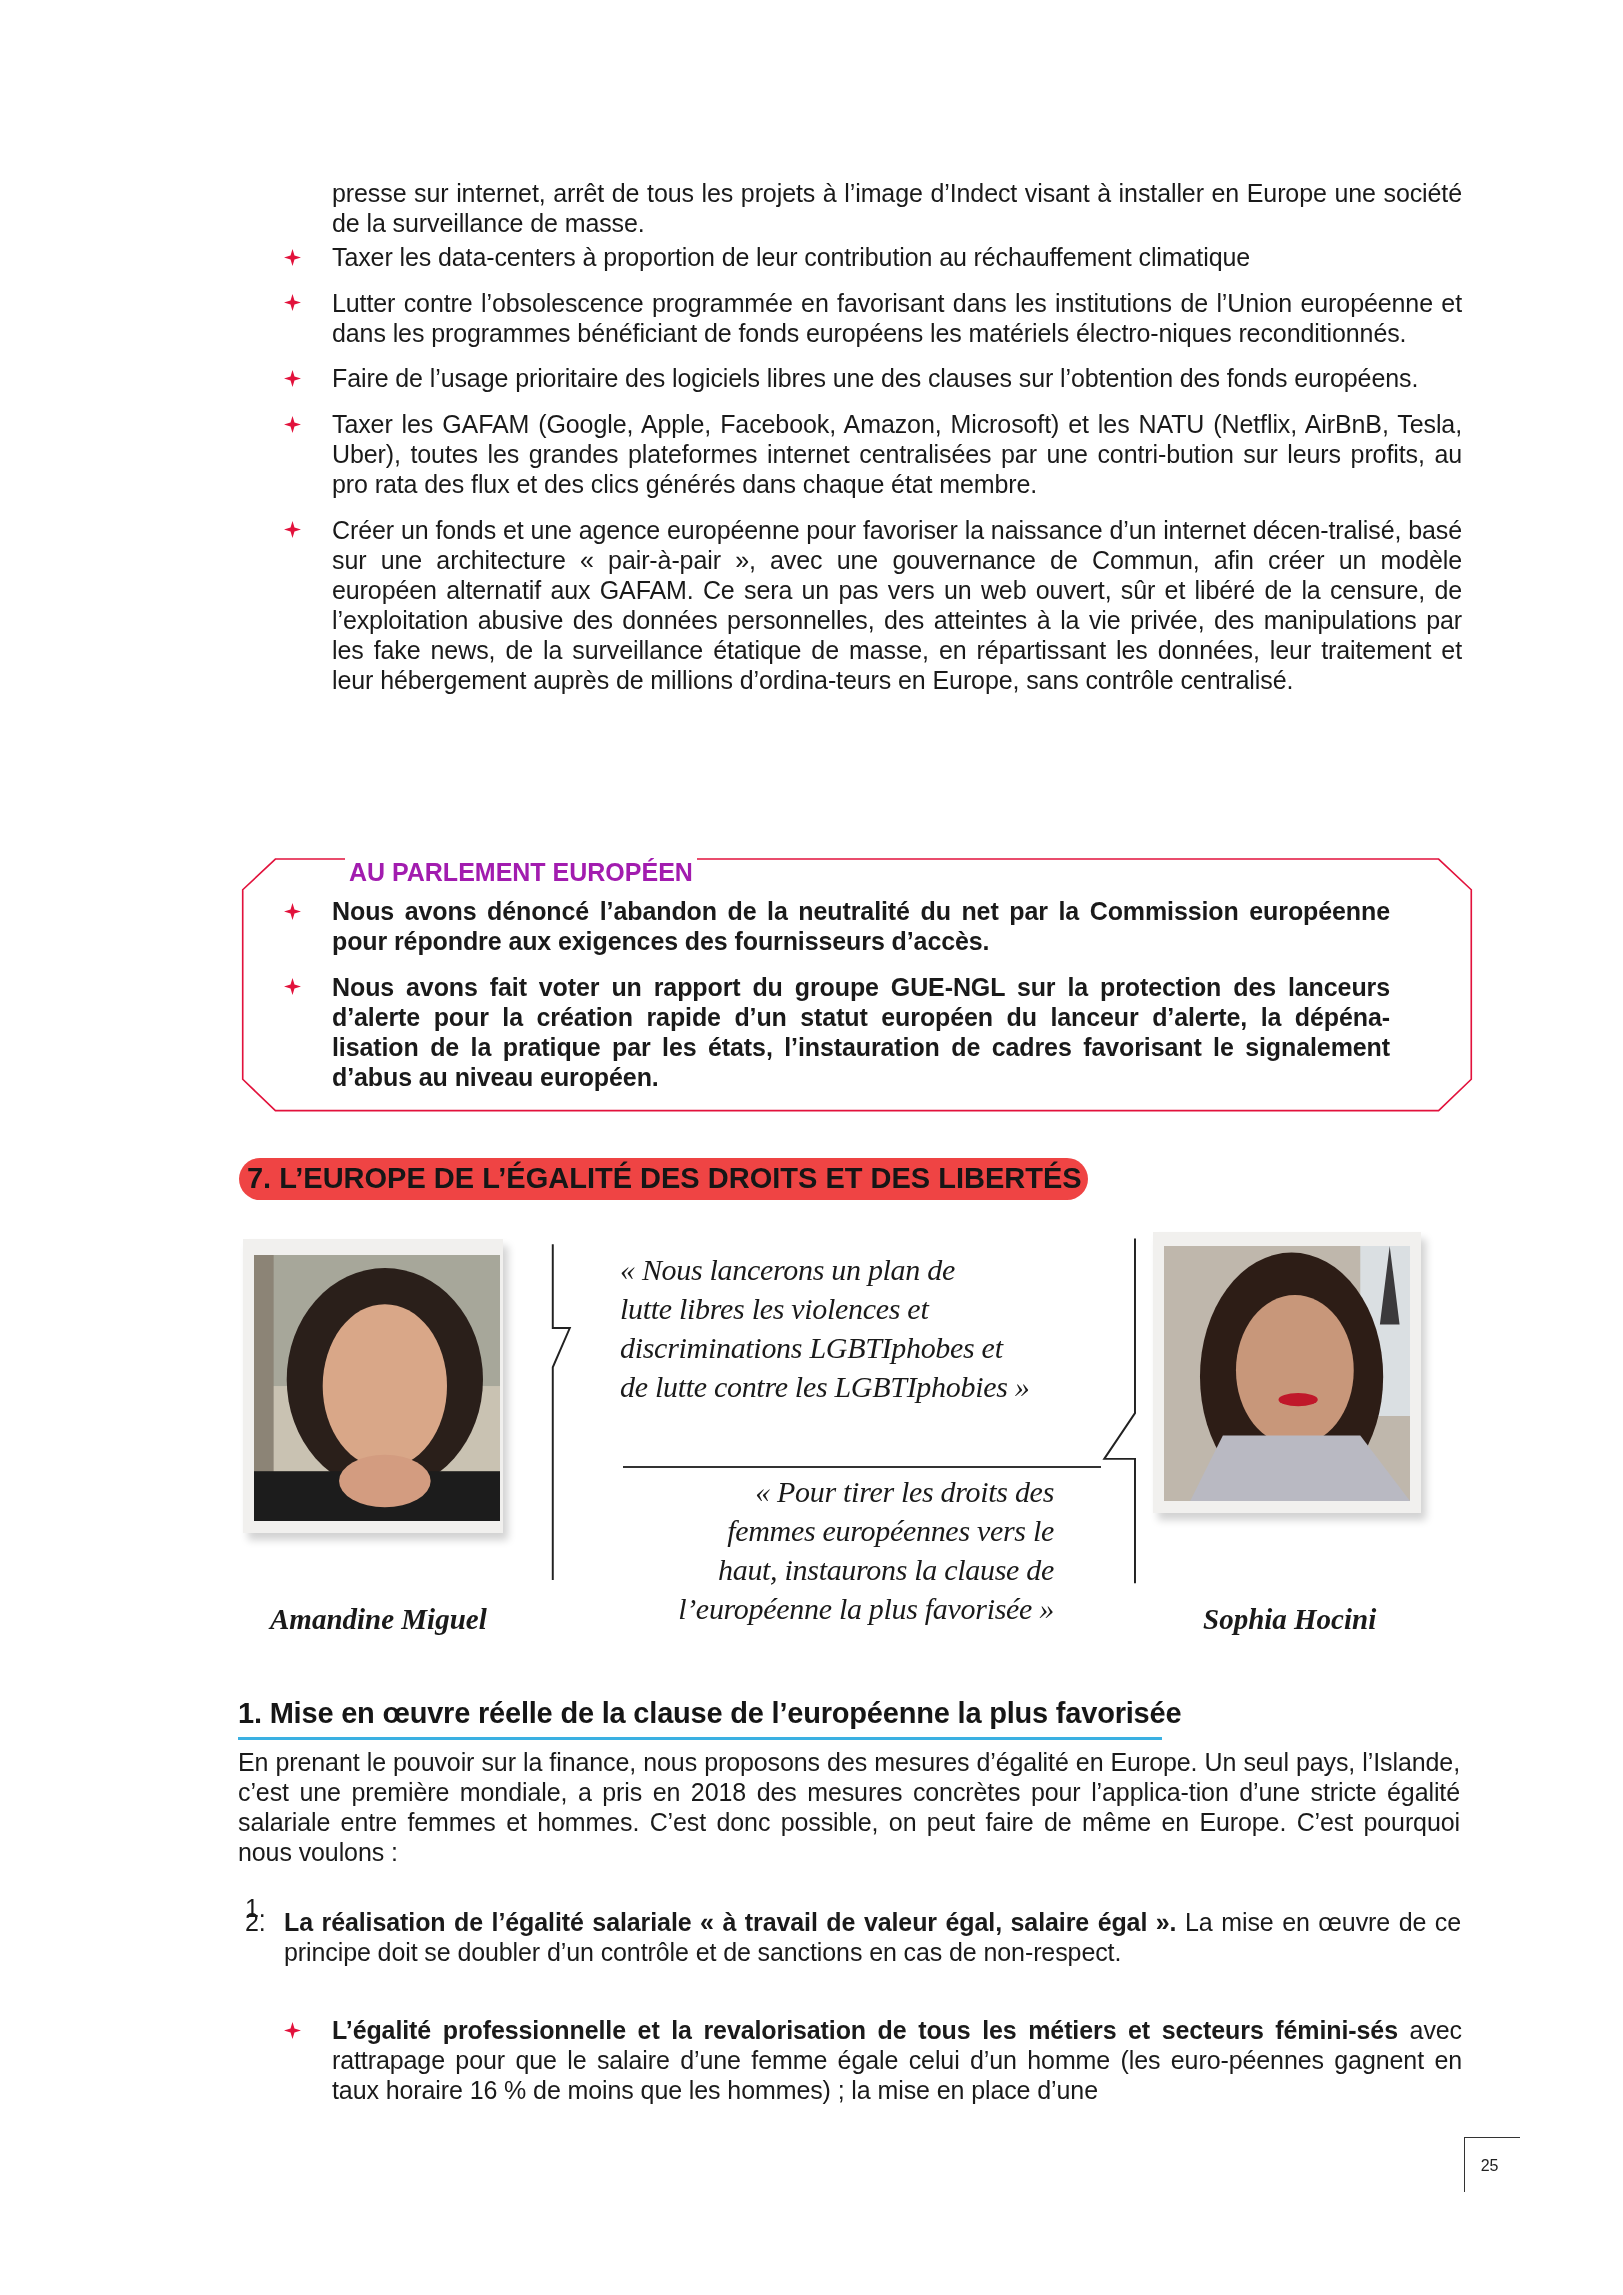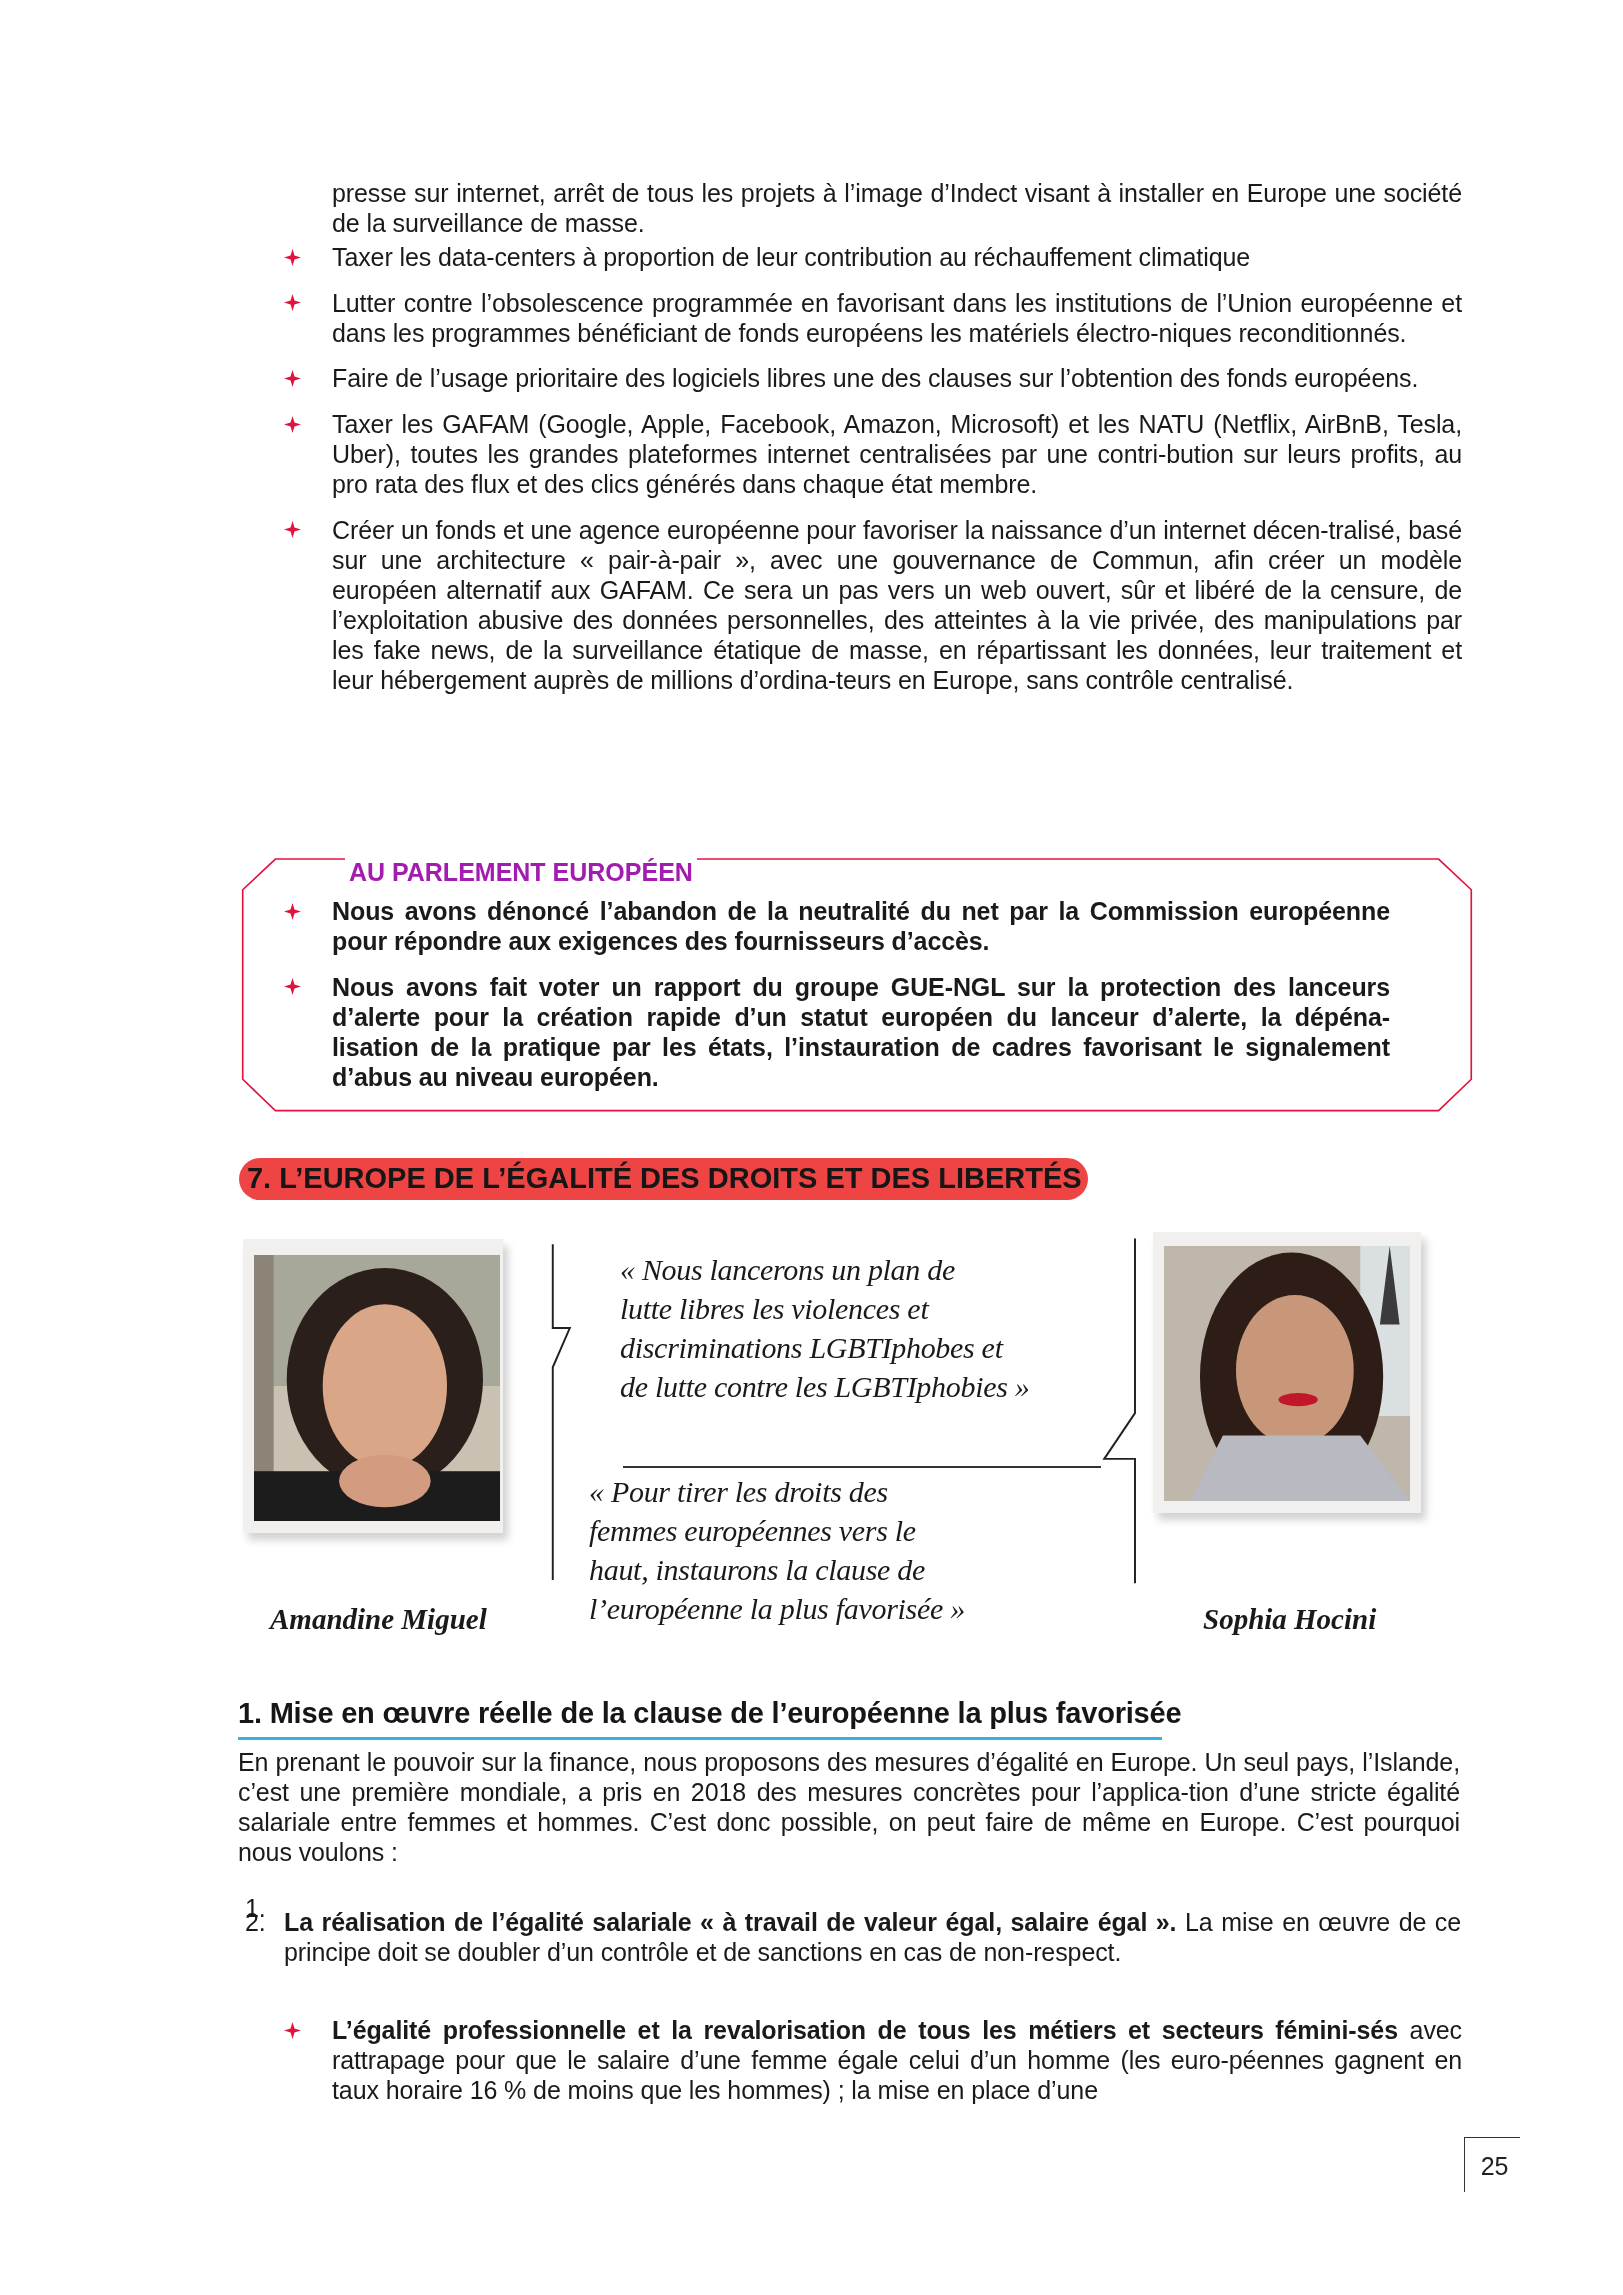--- a/index.html
+++ b/index.html
@@ -50,40 +50,40 @@
     position: absolute; font-family: "Liberation Serif", serif; font-style: italic; font-weight: bold;
     font-size: 29px; line-height: 33px; color: #1a1a1a; white-space: nowrap;
   }
 
   
   .quote {
     position: absolute; font-family: "Liberation Serif", serif; font-style: italic;
     font-size: 30px; line-height: 39px; color: #1a1a1a; letter-spacing: -0.3px;
   }
   .quote-left { left: 620px; top: 1250px; width: 537px; text-align: left; }
-  .quote-right { left: 589px; top: 1472px; width: 465px; text-align: left; }
+  .quote-right { left: 589px; top: 1472px; width: 465px; text-align: right; }
   .quote-divider { position: absolute; left: 623px; top: 1466px; width: 281px; height: 2px; background: #333; }
   .bubble-lines { position: absolute; left: 0; top: 0; width: 1623px; height: 2295px; pointer-events: none; }
 
   
   .sub-head {
     position: absolute; left: 238px; top: 1695px; font-size: 29px; font-weight: bold; line-height: 37px;
     color: #161616; white-space: nowrap; letter-spacing: -0.2px;
   }
   .sub-underline { position: absolute; left: 238px; top: 1737px; width: 924px; height: 3.3px; background: #3ab0e2; }
   .intro { position: absolute; left: 238px; top: 1747px; width: 1222px; }
   .olist { position: absolute; left: 245px; top: 1893px; width: 1216px; }
   .oitem { position: relative; padding-left: 39px; margin-bottom: 14.4px; }
   .oitem .num { position: absolute; left: 0; top: 0; }
   .sub-bullets { position: absolute; left: 284px; top: 2015px; width: 1178px; }
   b { font-weight: bold; }
 
   .page-num-box { position: absolute; left: 1464px; top: 2137px; width: 55px; height: 54px;
     border-left: 1.3px solid #333; border-top: 1.3px solid #333; }
-  .page-num { position: absolute; left: 15.7px; top: 13px; font-size: 25px; line-height: 30px; color: #222; }
+  .page-num { position: absolute; left: 15.7px; top: 13px; font-size: 16px; line-height: 30px; color: #222; }
 </style>
 </head>
 <body>
 
 <div class="page">
 
   <div class="bullets txt" style="top:178px;">
     <div class="cont">presse sur internet, arrêt de tous les projets à l’image d’Indect visant à installer en Europe une société de la surveillance de masse.</div>
     <div class="bullet">
       <span class="star">

